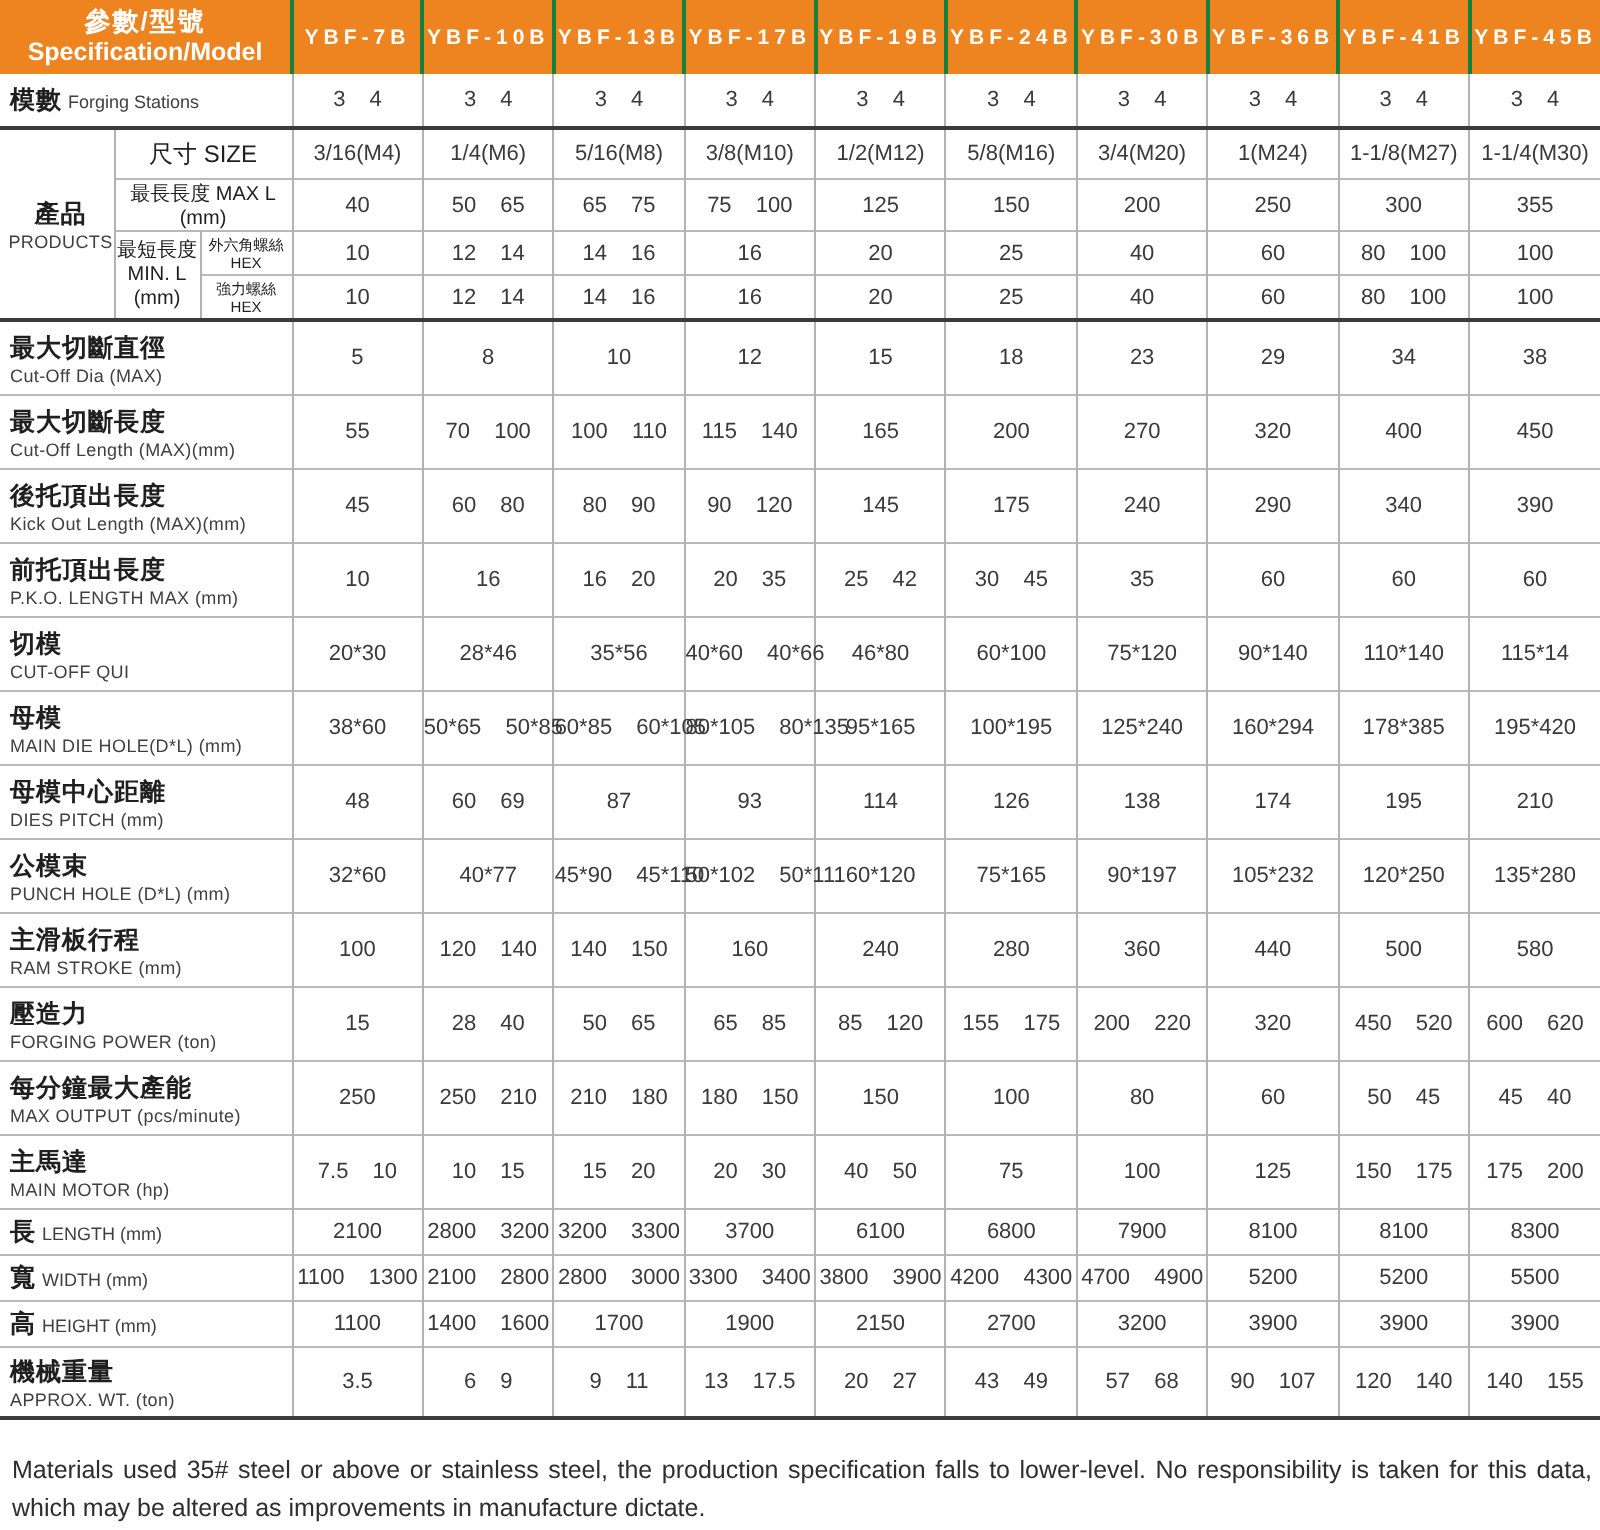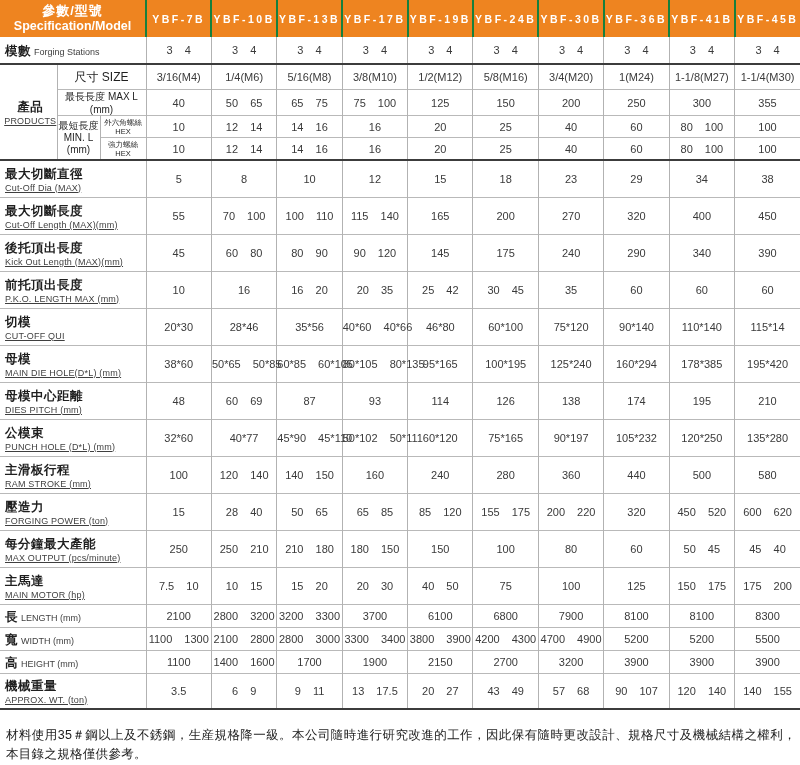--- a/index.html
+++ b/index.html
@@ -14,21 +14,21 @@
   .hd-zh{font-size:13px;line-height:16px;letter-spacing:1px;}
   .hd-en{font-size:12.5px;line-height:15px;}
   tbody tr{border-top:1px solid #b9b9b9;}
   tbody tr:first-child{border-top:none;}
   tbody tr.thick{border-bottom:2px solid #3c3c3c;}
   tbody td{border-left:1px solid #b2b2b2;}
   tbody td.no-l{border-left:none;}
   td.val{text-align:center;font-size:11px;color:#3a3a3a;word-spacing:9px;white-space:nowrap;}
   td.lbl{text-align:left;padding-left:5px;}
   .zh{font-size:12.5px;font-weight:bold;color:#1f1f1f;letter-spacing:0.5px;}
-  .en{font-size:9px;color:#3f3f3f;letter-spacing:0.2px;text-decoration:underline;}
+  .en{font-size:9px;color:#3f3f3f;letter-spacing:0.2px;}
   .en-inline{font-size:9px;color:#3f3f3f;margin-left:3px;}
   td.grp{text-align:center;padding-left:4px;}
   td.sub{text-align:center;}
   .mix{font-size:12px;color:#1f1f1f;}
   .mix-small{font-size:10px;color:#1f1f1f;}
   td.minl{text-align:center;font-size:10px;color:#1f1f1f;line-height:12px;}
   td.hexc{text-align:center;font-size:7.5px;color:#1f1f1f;line-height:9px;}
   tr.r-stations td{height:26px;}
   tr.r-size td{height:24px;}
   tr.r-maxl td{height:22px;}
@@ -404,16 +404,15 @@
           <td class="val">43 49</td>
           <td class="val">57 68</td>
           <td class="val">90 107</td>
           <td class="val">120 140</td>
           <td class="val">140 155</td>
         </tr>
       </tbody>
   </table>
 
   <div class="footer">
-    <p class="f-zh">材料使用35＃鋼以上及不銹鋼，生産規格降一級。本公司隨時進行研究改進的工作，因此保有隨時更改設計、規格尺寸及機械結構之權利，本目錄之規格僅供參考。</p>
     <p class="f-en">Materials used 35# steel or above or stainless steel, the production specification falls to lower-level. No responsibility is taken for this data, which may be altered as improvements in manufacture dictate.</p>
   </div>
 </div>
 
 </body></html>

